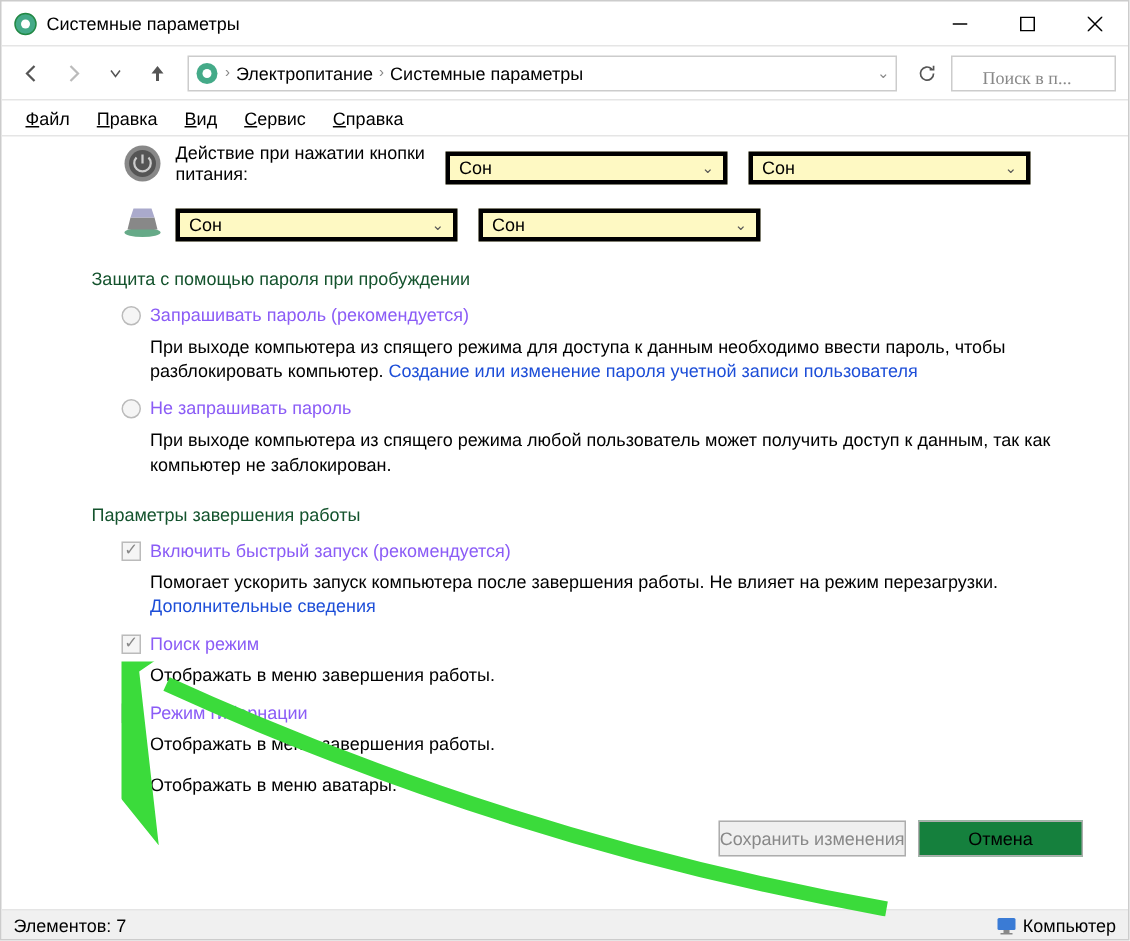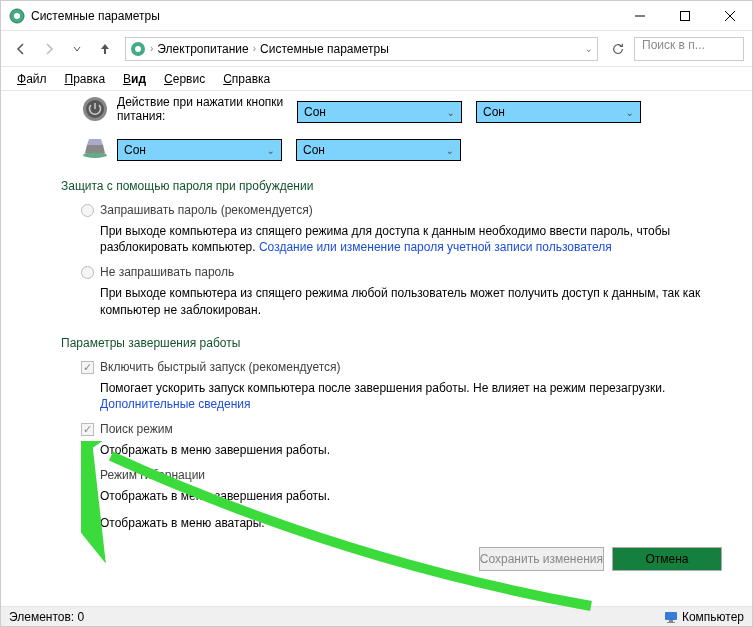--- a/index.html
+++ b/index.html
@@ -12,39 +12,39 @@
   .winbtn svg { width: 10px; height: 10px; }
   
   .navbar { height: 36px; display: flex; align-items: center; padding: 0 8px; gap: 4px; border-bottom: 1px solid #e5e5e5; }
   .navbtn { width: 24px; height: 24px; display: flex; align-items: center; justify-content: center; cursor: pointer; color: #555; }
   .navbtn.disabled { color: #bbb; cursor: default; }
   .breadcrumb { flex: 1; display: flex; align-items: center; border: 1px solid #ccc; height: 24px; padding: 0 4px; gap: 4px; margin: 0 4px; overflow: hidden; }
   .bc-icon { width:16px; height:16px; flex-shrink:0; }
   .bc-sep { color: #888; font-size:10px; }
   .bc-text { white-space: nowrap; }
   .refresh { width: 24px; height: 24px; display:flex; align-items:center; justify-content:center; cursor:pointer; color:#555; }
-  .searchbox { width: 110px; height: 24px; border: 1px solid #ccc; padding: 0 7px; font-size: 12px; color:#888; display:flex; align-items:flex-start; }
+  .searchbox { width: 110px; height: 24px; border: 1px solid #ccc; padding: 0 20px; font-size: 12px; color:#888; display:flex; align-items:flex-end;font-family:Liberation Serif, serif; }
   
   .menubar { height: 24px; display: flex; align-items: center; padding: 0 8px; gap: 2px; border-bottom: 1px solid #e5e5e5; }
   .menuitem { padding: 2px 8px; cursor: pointer; }
   .menuitem span { text-decoration: underline; }
   
   .content { position: absolute; top: 90px; bottom: 20px; left:0; right:0; overflow-y: auto; padding: 4px 20px 4px 80px; }
   
   .setting-row { display: flex; align-items: flex-end; margin-bottom: 10px; }
   .setting-icon { width: 28px; height: 28px; margin-right: 8px; flex-shrink:0; }
   .setting-label { width: 180px; font-size: 12px; }
   .setting-selects { display: flex; gap: 14px; }
-  .select { width: 165px; height: 22px; border: 1px solid #000000; background:#7dd3fc; display:flex; align-items:center; justify-content: space-between; padding: 0 6px; cursor:pointer; font-size:12px; }
+  .select { width: 188px; height: 22px; border: 3px solid #000000; background:#fef9c3; display:flex; align-items:center; justify-content: space-between; padding: 0 6px; cursor:pointer; font-size:12px; }
   .select .chev { font-size:10px; color:#555; }
   
   .section-hdr { font-size: 12px; color: #14532d; margin: 18px 0 10px -20px; }
   
   .radio-row, .check-row { display:flex; align-items:flex-start; gap:6px; margin-bottom:6px; }
-  .radio-row.disabled, .check-row.disabled { color:#404040; }
+  .radio-row.disabled, .check-row.disabled { color:#8b5cf6; }
   .radio, .check { width:13px; height:13px; border:1px solid #999; flex-shrink:0; margin-top:1px; }
   .radio { border-radius:50%; }
   .radio.disabled, .check.disabled { border-color:#bbb; background:#f5f5f5; }
   .check.checked::after { content:'✓'; display:block; font-size:11px; line-height:11px; text-align:center; color:#888; }
   .radio-label, .check-label { font-size:12px; }
   .desc { font-size:12px; color:#000; margin: 0 20px 10px 19px; line-height:1.35; }
   .check-row.disabled + .desc, .radio-row.disabled + .desc { color:#000; }
   .link { color:#1d4ed8; cursor:pointer; }
   
   .btnrow { display:flex; justify-content:flex-end; gap:8px; margin: 16px 10px 6px 0; }
@@ -122,21 +122,21 @@
       </svg>
     </div>
   <div class="searchbox">
       <span>Поиск в п...</span>
     </div>
 </div>
 
 <div class="menubar">
   <div class="menuitem"><span>Ф</span><b style="font-weight:normal">айл</b></div>
   <div class="menuitem"><span>П</span><b style="font-weight:normal">равка</b></div>
-  <div class="menuitem"><span>В</span><b style="font-weight:bold">ид</b></div>
+  <div class="menuitem"><span>В</span><b style="font-weight:normal">ид</b></div>
   <div class="menuitem"><span>С</span><b style="font-weight:normal">ервис</b></div>
   <div class="menuitem"><span>С</span><b style="font-weight:normal">правка</b></div>
 </div>
 
 <div class="content">
 
   <div class="setting-row">
     <svg class="setting-icon" viewBox="0 0 28 28">
         <circle cx="14" cy="14" r="12" fill="#888"></circle>
         <circle cx="14" cy="14" r="9" fill="#555"></circle>
@@ -209,21 +209,21 @@
 
   <div class="desc">Отображать в меню аватары.</div>
 
   <div class="btnrow">
     <div class="btn disabled">Сохранить изменения</div>
     <div class="btn">Отмена</div>
   </div>
 </div>
 
 <div class="statusbar">
-  <div>Элементов: 0</div>
+  <div>Элементов: 7</div>
   <div class="status-right">
     <svg width="14" height="14" viewBox="0 0 14 14">
         <rect x="1" y="2" width="12" height="8" rx="1" fill="#3a7bd5"></rect>
         <rect x="5" y="10" width="4" height="2" fill="#888"></rect>
         <rect x="3" y="12" width="8" height="1" fill="#888"></rect>
       </svg>
     <span>Компьютер</span>
   </div>
 </div>
 

